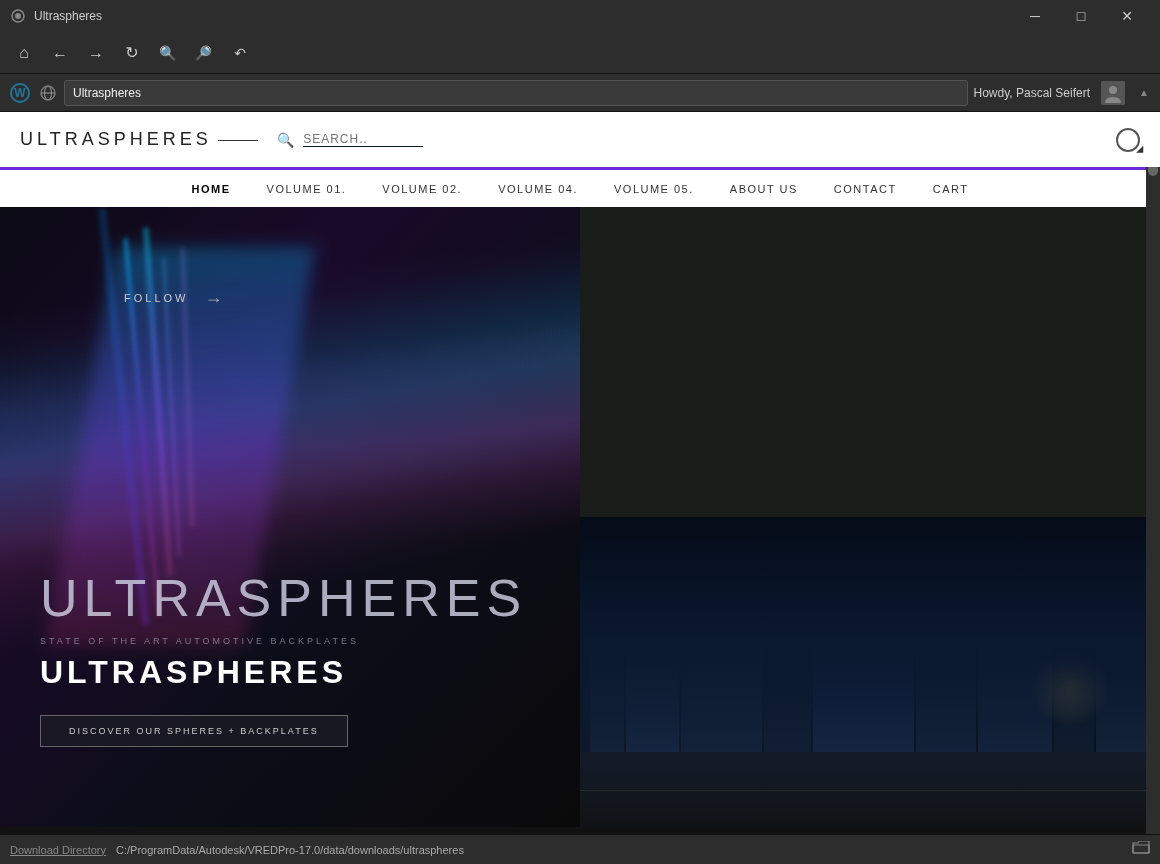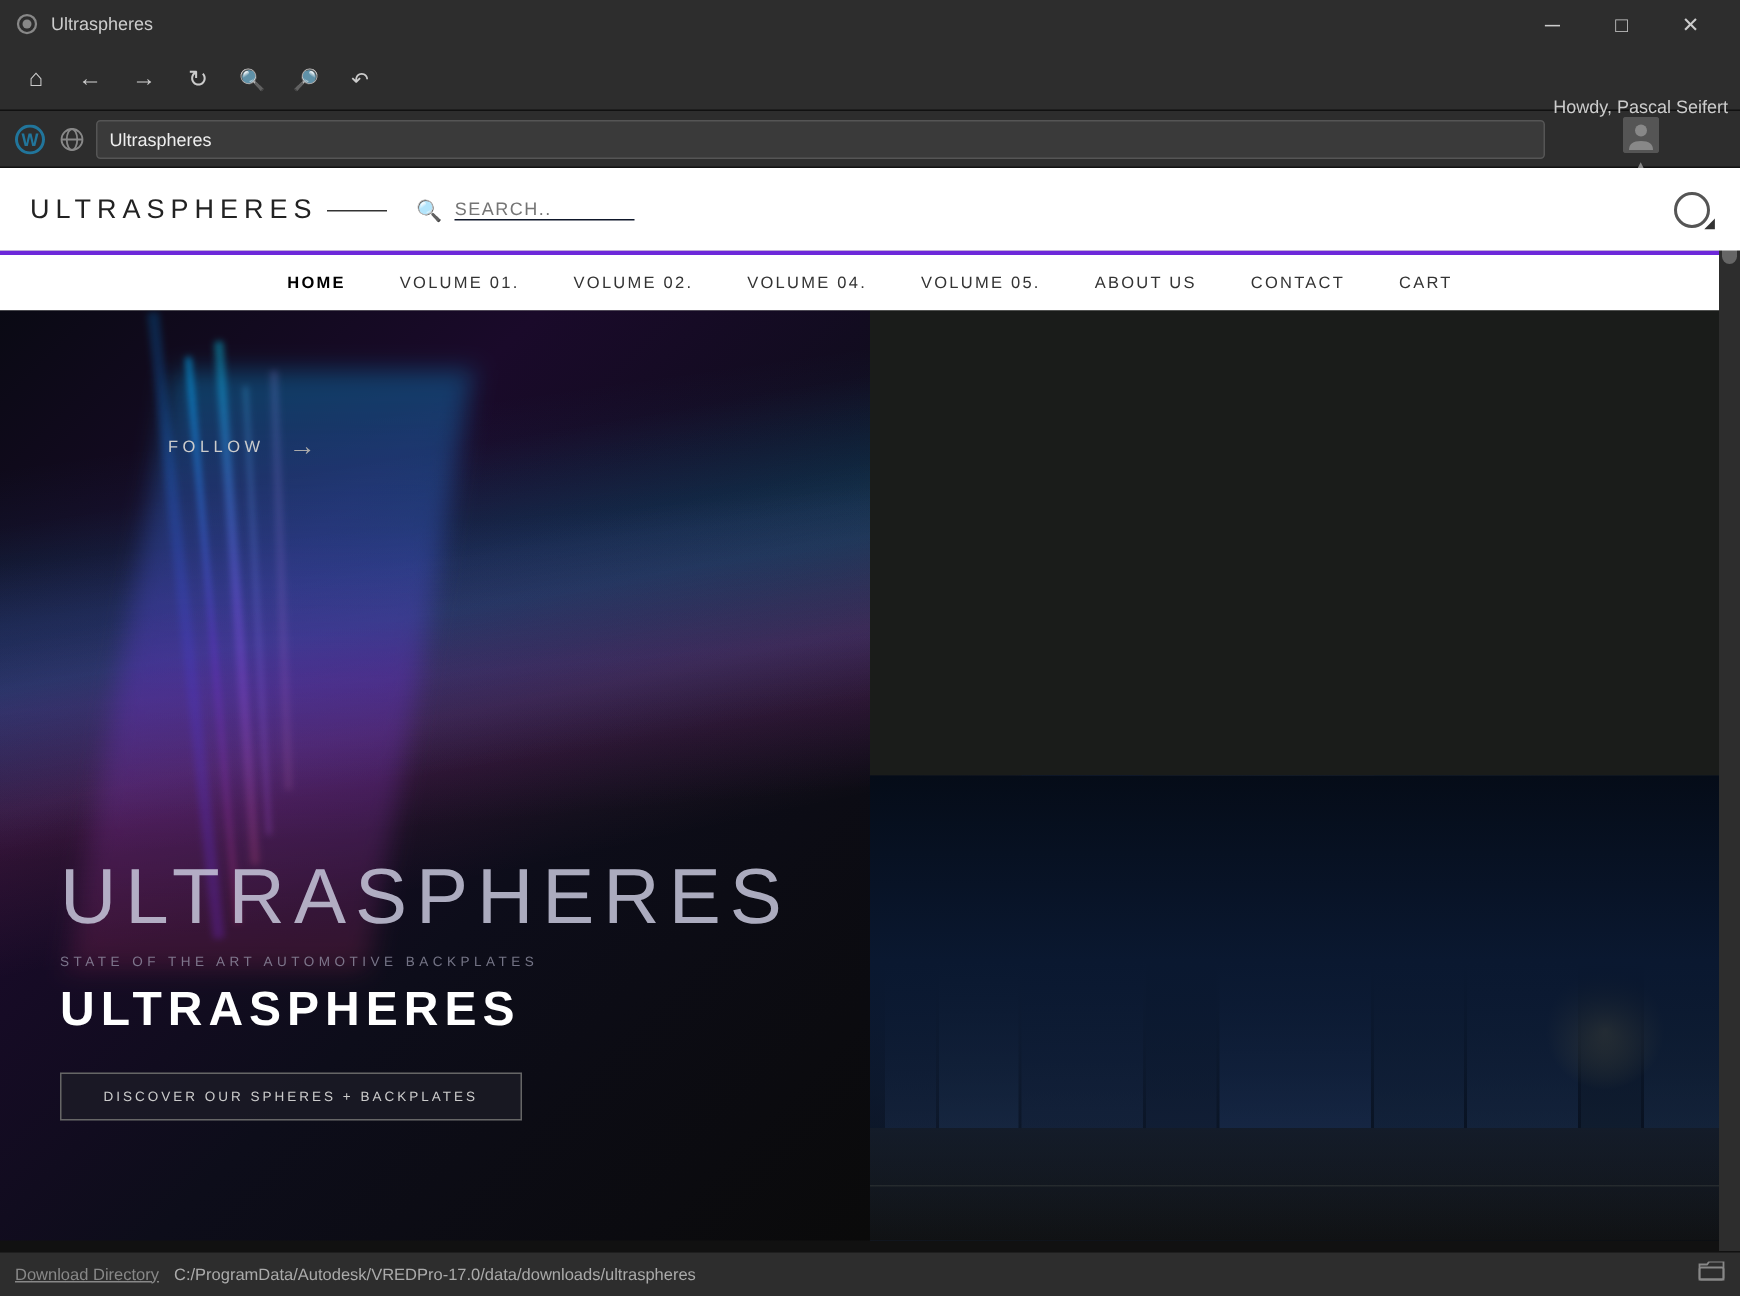--- a/index.html
+++ b/index.html
@@ -65,22 +65,21 @@
       color: #eee;
       font-size: 12px;
       padding: 0 8px;
       outline: none;
     }
     .user-info {
       color: #ccc;
       font-size: 12px;
       display: flex;
       align-items: center;
-      gap: 0;
-      flex-direction: column;
+      gap: 11px;
     }
     .user-avatar {
       width: 24px; height: 24px;
       background: #555;
       border-radius: 2px;
       display: flex; align-items: center; justify-content: center;
       font-size: 10px; color: #ccc;
     }
     .scroll-btn {
       width: 16px; height: 20px;
@@ -226,21 +225,21 @@
       position: absolute;
       top: 40px; left: 80px;
       width: 200px; height: 400px;
       background: linear-gradient(180deg, rgba(0,180,255,0.3), rgba(100,50,200,0.4), rgba(200,50,100,0.2));
       transform: skewX(-10deg);
       filter: blur(8px);
     }
     .hero-follow {
       position: absolute;
       top: 80px;
-      left: 112px;
+      left: 124px;
       display: flex;
       align-items: center;
       gap: 16px;
       color: #ccc;
       font-size: 11px;
       letter-spacing: 3px;
       z-index: 2;
     }
     .hero-follow-arrow { color: #aaa; font-size: 18px; }
     .hero-content {

